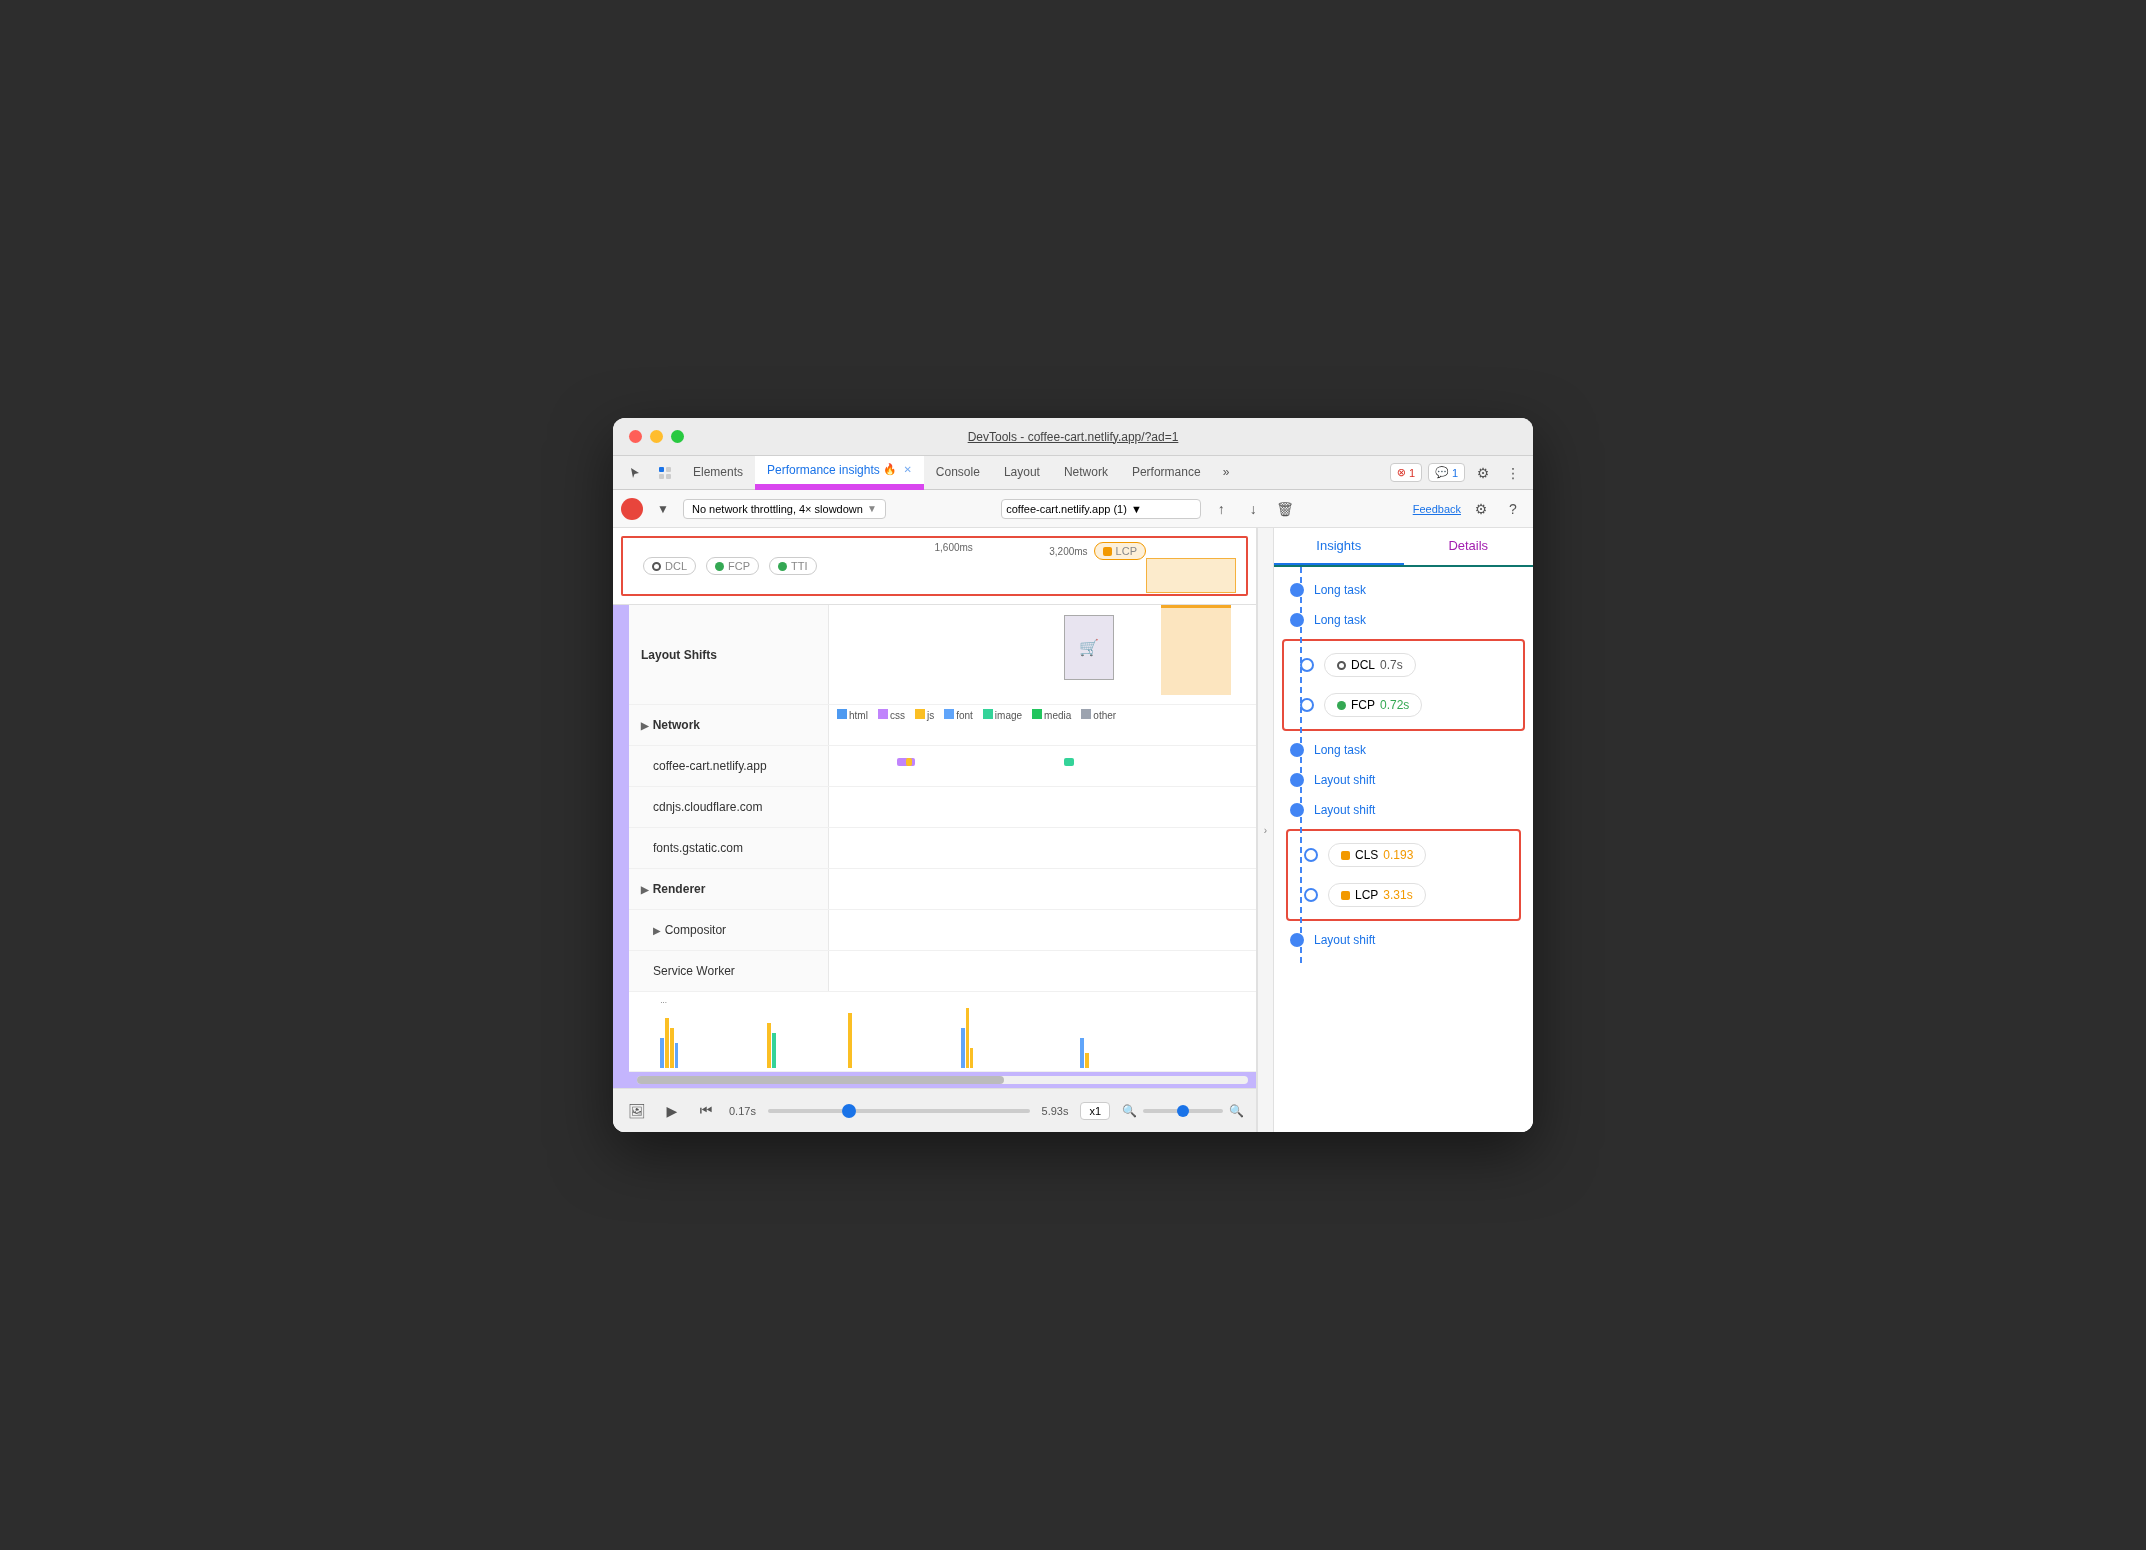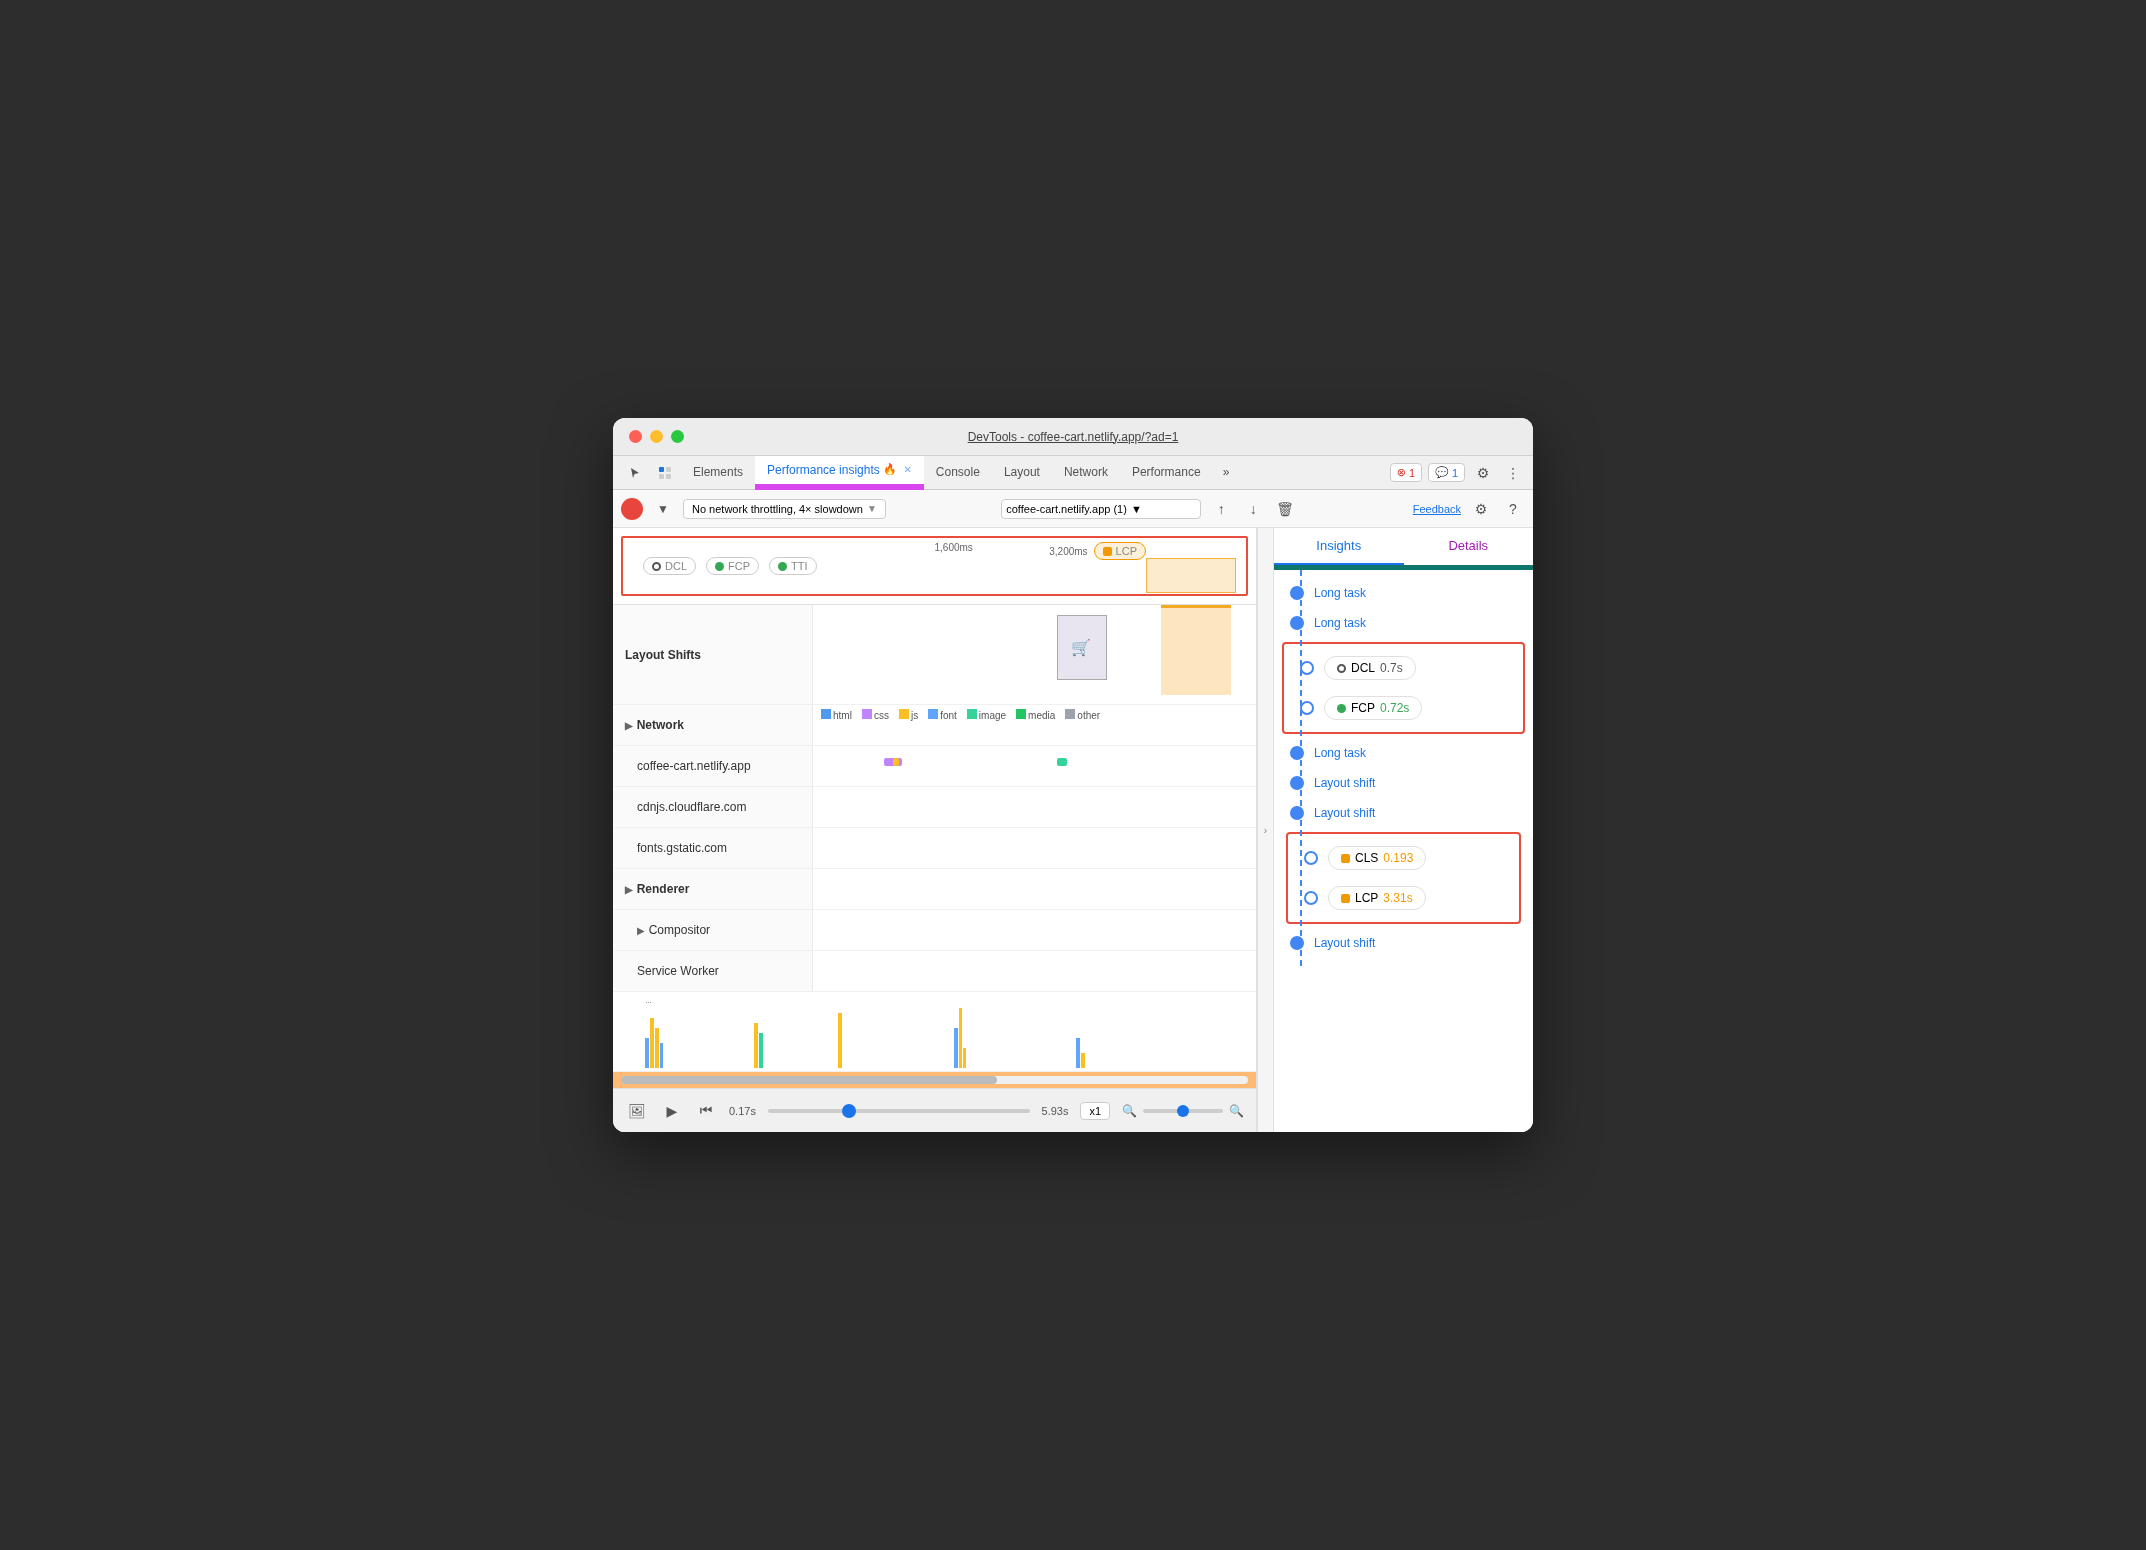--- a/index.html
+++ b/index.html
@@ -221,21 +221,22 @@
       width: 9px; height: 9px;
       border-radius: 50%;
       border: 2px solid #555;
       background: #fff;
     }
     .metric-dot-green { background: #34a853; }
     .timeline-content {
       flex: 1;
       overflow-y: auto;
       overflow-x: hidden;
-      background: #fdba74;
+      background: #c4b5fd;
+      padding-left: 16px;
     }
     .timeline-section {
       display: flex;
       min-height: 40px;
       border-bottom: 1px solid #f0f0f0;
       align-items: stretch;
     }
     .section-label {
       width: 200px;
       min-width: 200px;
@@ -362,21 +363,21 @@
       width: 260px;
       min-width: 260px;
       background: #fff;
       border-left: 1px solid #e0e0e0;
       display: flex;
       flex-direction: column;
       overflow-y: auto;
     }
     .insights-tabs {
       display: flex;
-      border-bottom: 5px solid #0f766e;
+      border-bottom: 2px solid #0f766e;
     }
     .insights-tab {
       flex: 1;
       padding: 10px;
       text-align: center;
       font-size: 13px;
       cursor: pointer;
       color: #a21caf;
     }
     .insights-tab.active {

